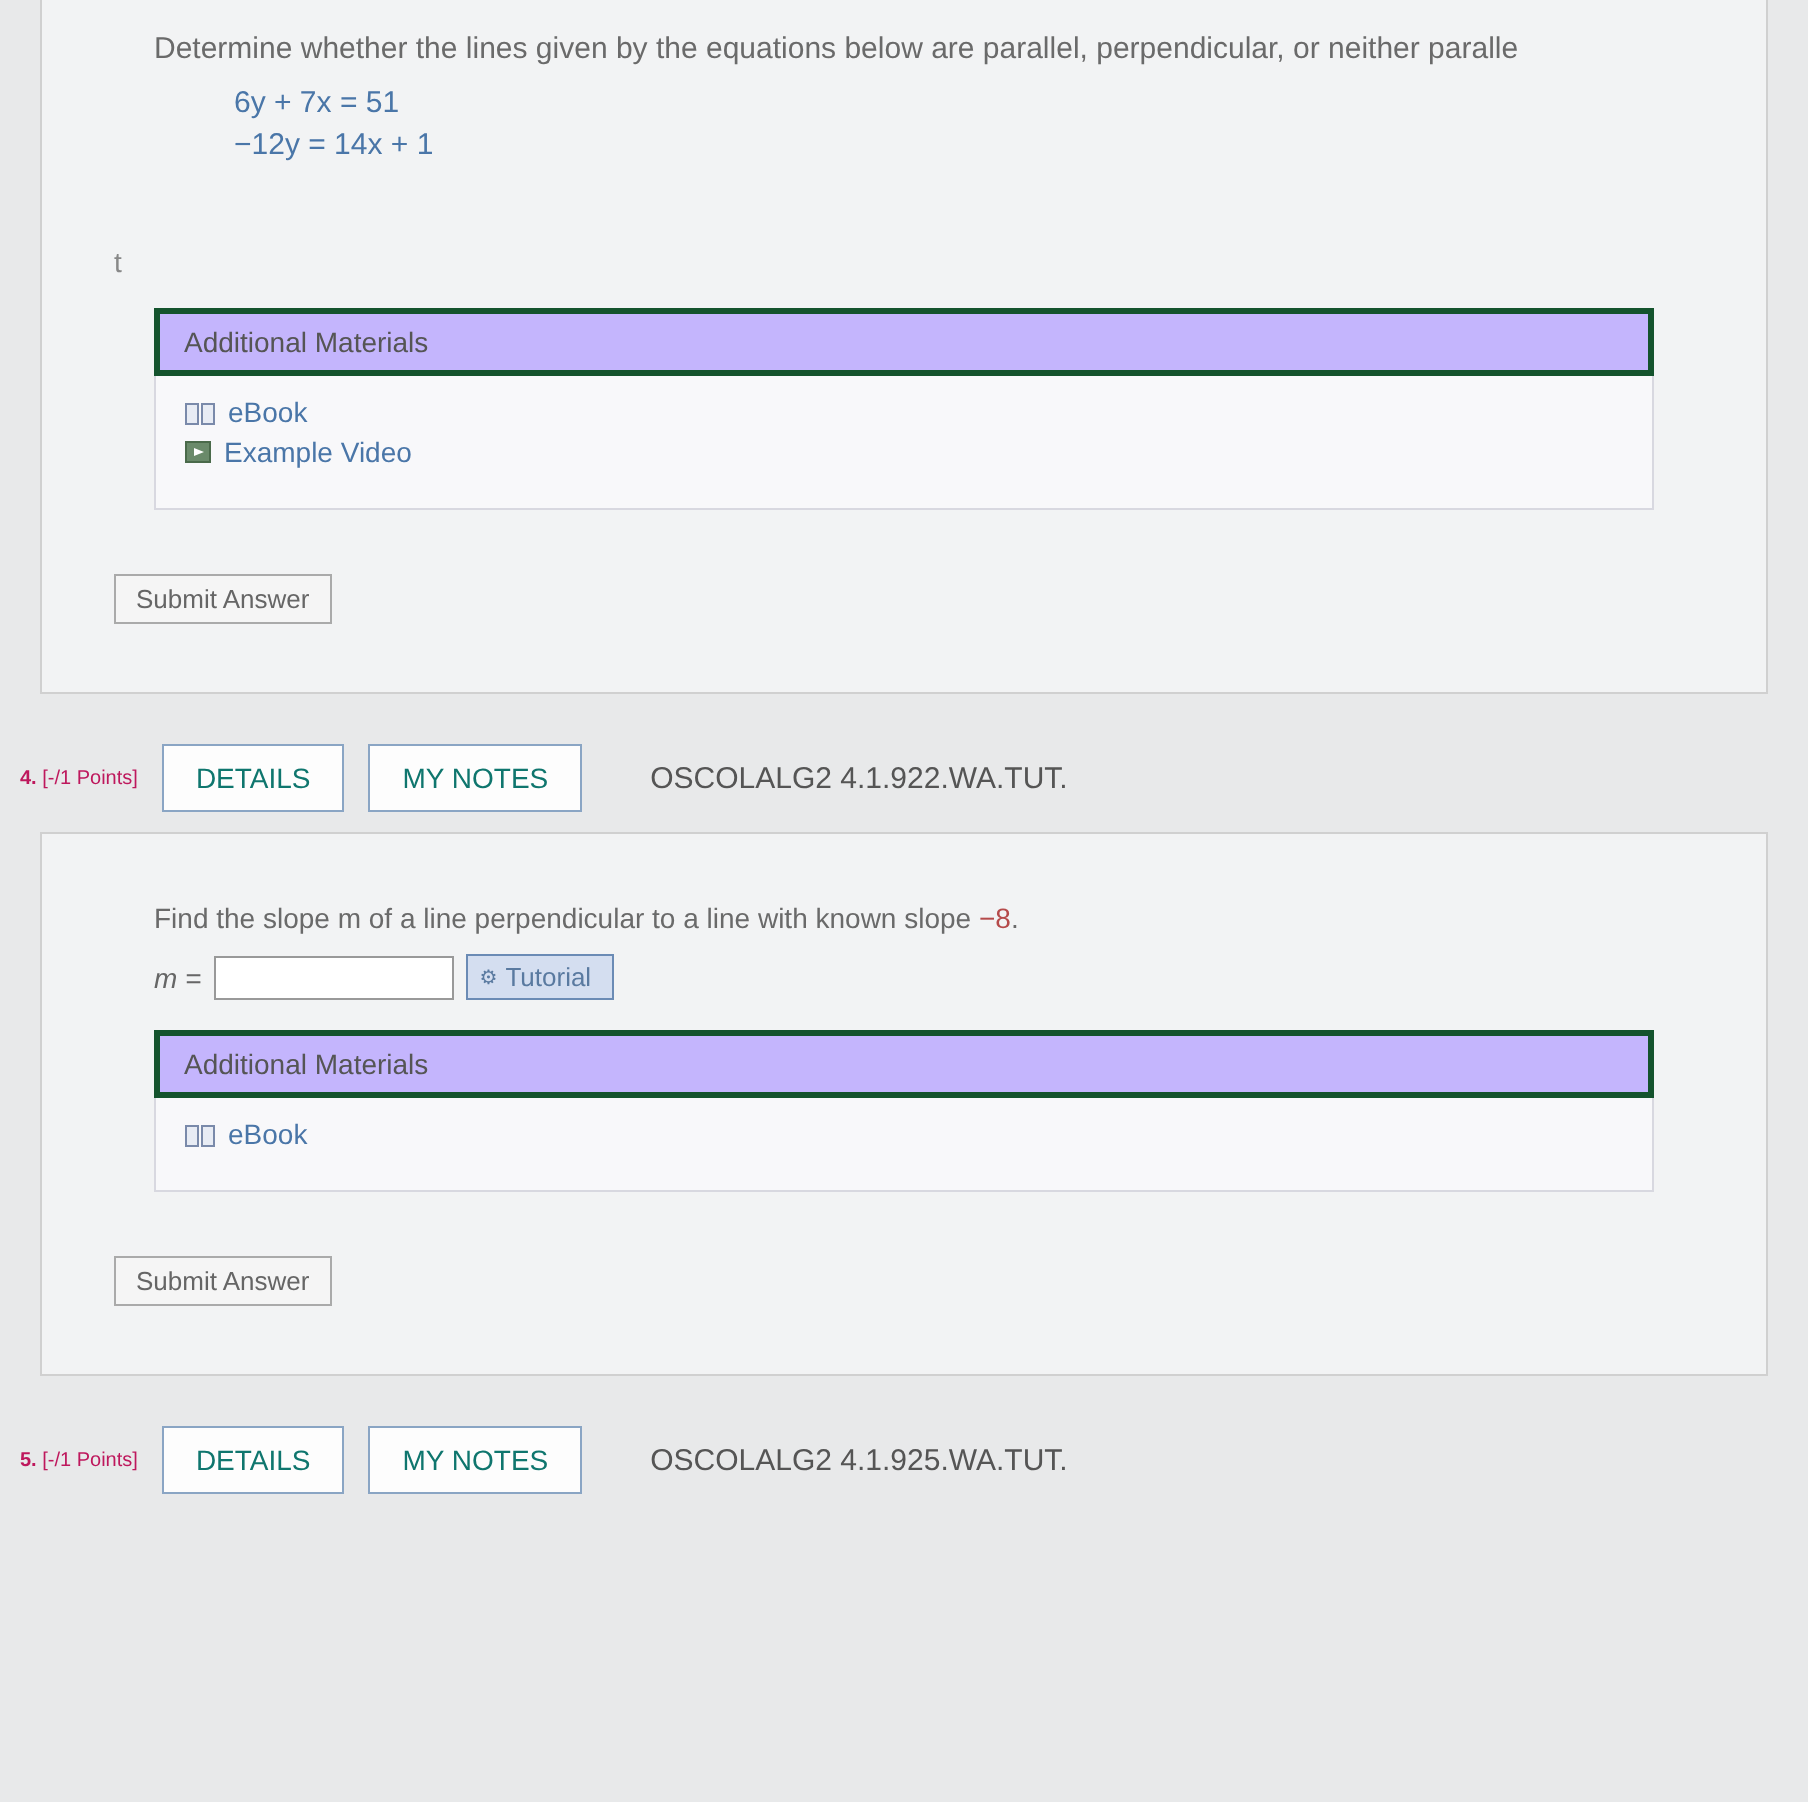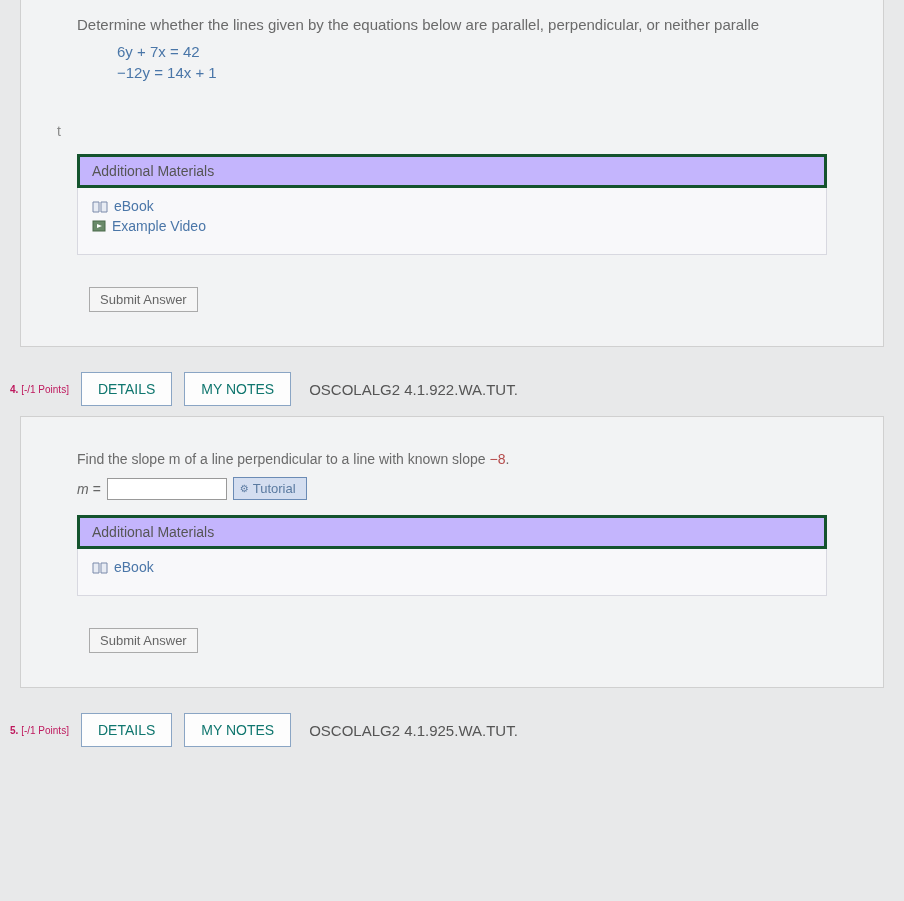--- a/index.html
+++ b/index.html
@@ -88,21 +88,20 @@
     .submit-row {
       padding: 12px 20px 18px 20px;
     }
     .submit-btn {
       border: 1px solid #aaa;
       background: #f5f5f5;
       color: #666;
       padding: 4px 10px;
       font-size: 13px;
       cursor: pointer;
-      margin-left: 32px;
     }
     .question-header {
       display: flex;
       align-items: center;
       gap: 12px;
       padding: 10px 10px 10px 10px;
       flex-wrap: wrap;
     }
     .qnum {
       font-weight: bold;
@@ -113,21 +112,21 @@
       border: 1px solid #8aa5c4;
       background: #fdfdfd;
       color: #0f766e;
       padding: 8px 16px;
       font-size: 14px;
       cursor: pointer;
     }
     .source-text {
       color: #555;
       font-size: 15px;
-      margin-left: 6px;
+      margin-left: 22px;
     }
     .q4-text {
       color: #6a6a6a;
       font-size: 14px;
       margin-bottom: 10px;
     }
     .slope-row {
       display: flex;
       align-items: center;
       gap: 6px;
@@ -156,21 +155,21 @@
     .neg8 { color: #b54a4a; }
     .rel { position: relative; }
   </style>
 </head>
 <body>
 
 <div class="question-container rel" style="margin-top:0; border-top:none;">
   <div class="question-content q3-content">
     <div class="question-text">Determine whether the lines given by the equations below are parallel, perpendicular, or neither paralle</div>
     <div class="equations">
-      <div><span>6y + 7x</span> <span>= 42</span></div>
+      <div><span>6y + 7x</span> <span>= 51</span></div>
       <div><span>−12y</span> <span>= 14x + 1</span></div>
     </div>
     <div class="t-mark">t</div>
     <div class="additional-materials">
       <div class="am-header">Additional Materials</div>
       <div class="am-body rel">
         <div class="am-link">
           <span class="icon-ebook">
             <svg viewBox="0 0 16 12">
                 <path d="M1 1 h6 v10 h-6 z M9 1 h6 v10 h-6 z" fill="#e8ecf4" stroke="#7a8aaa" stroke-width="1"></path>

